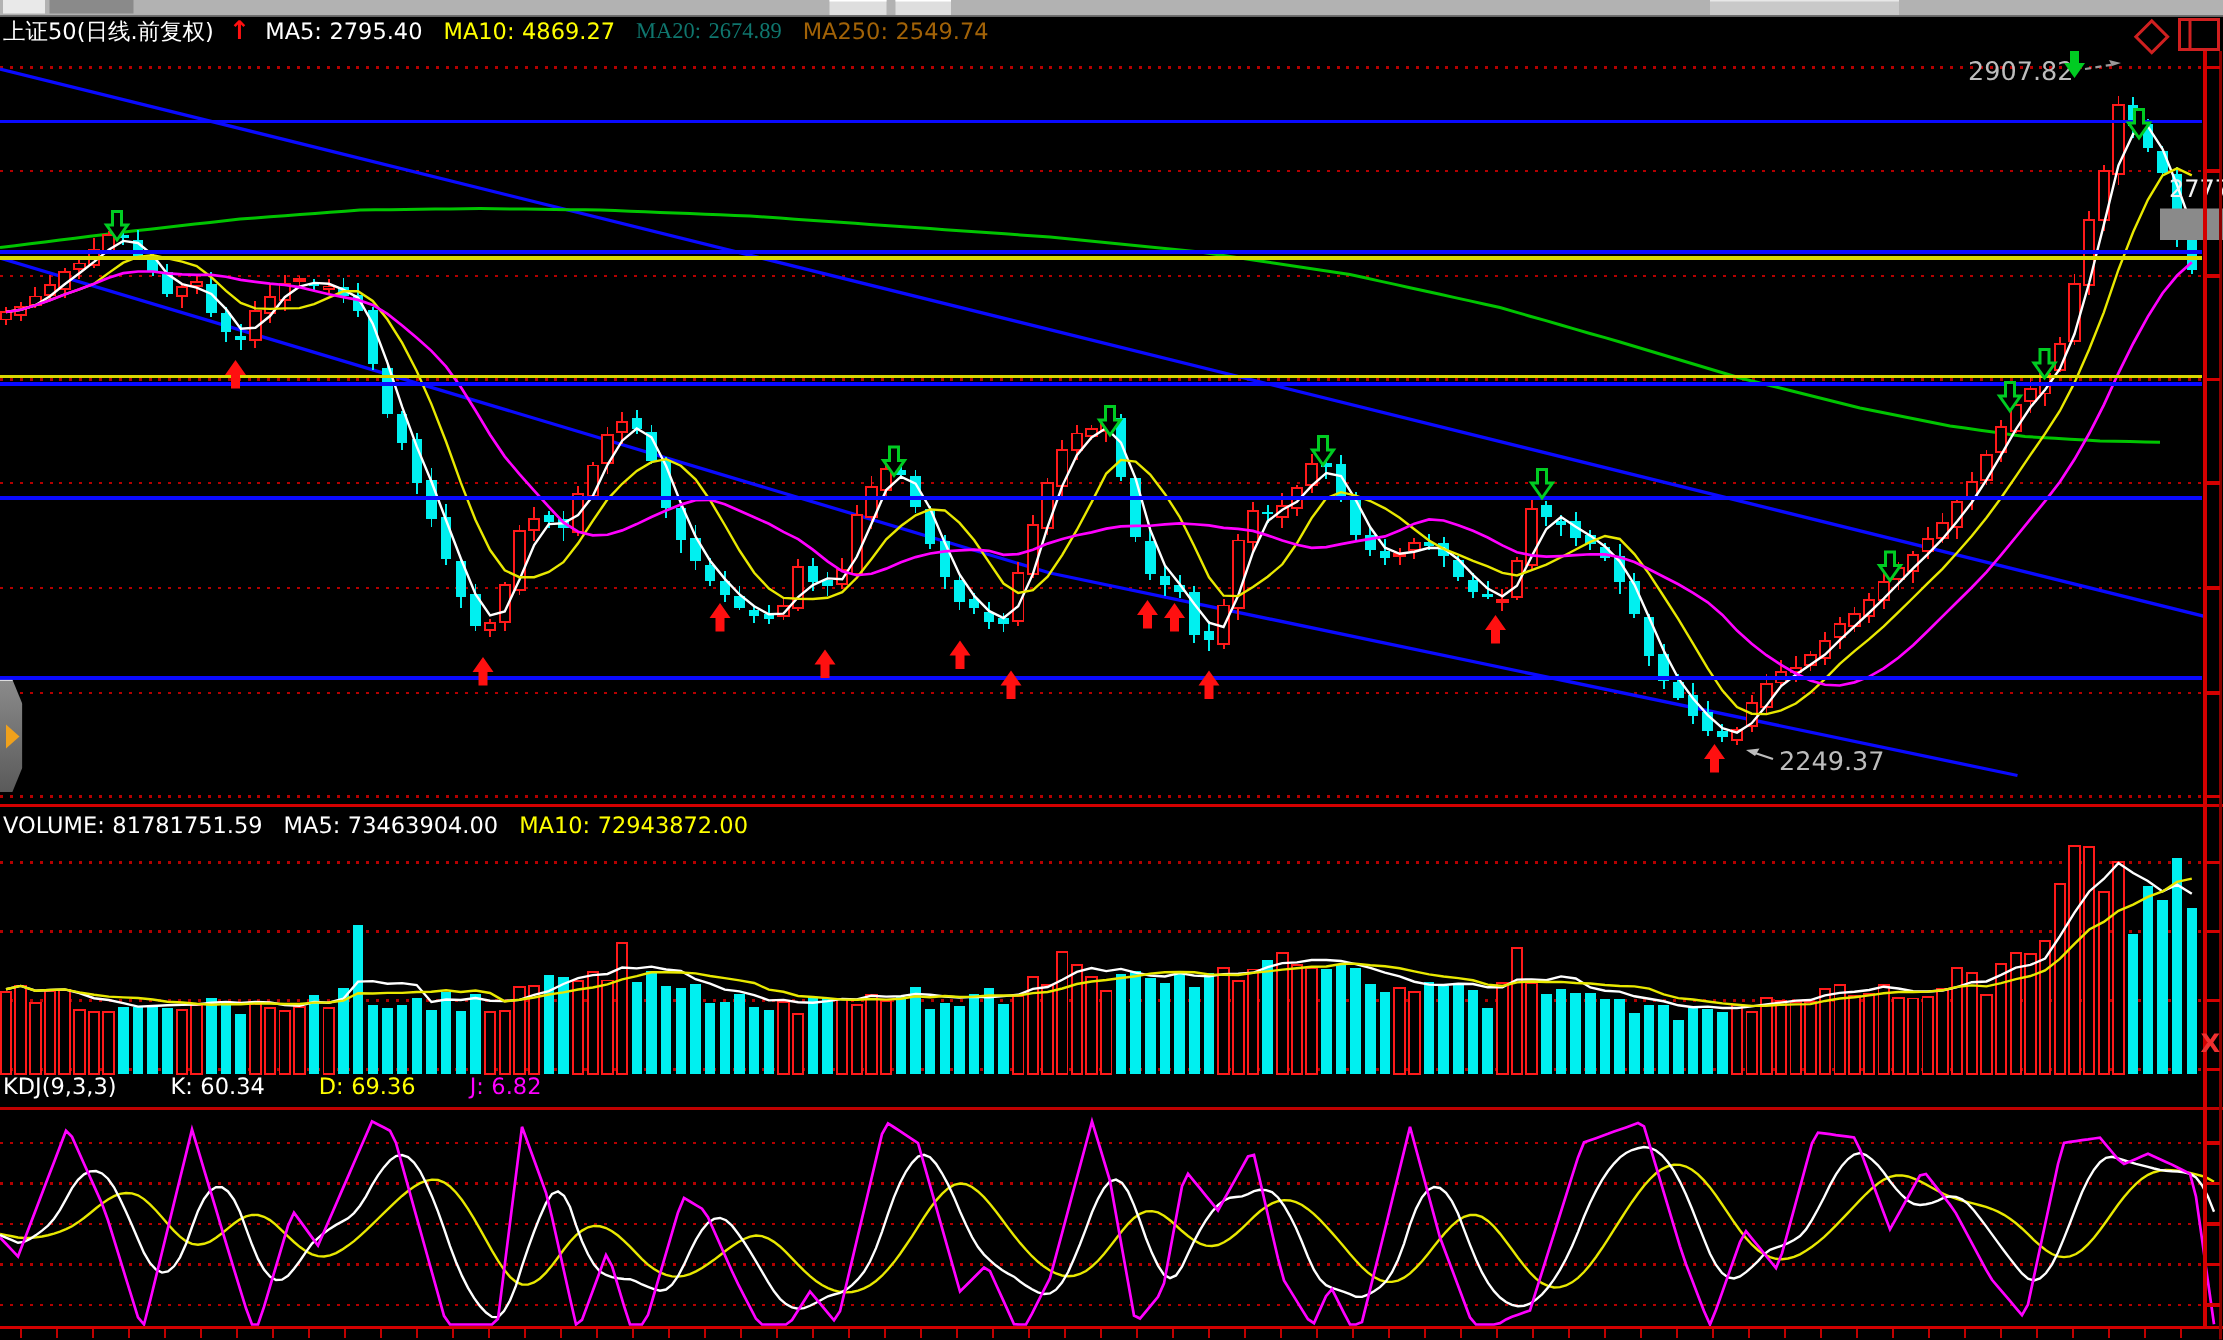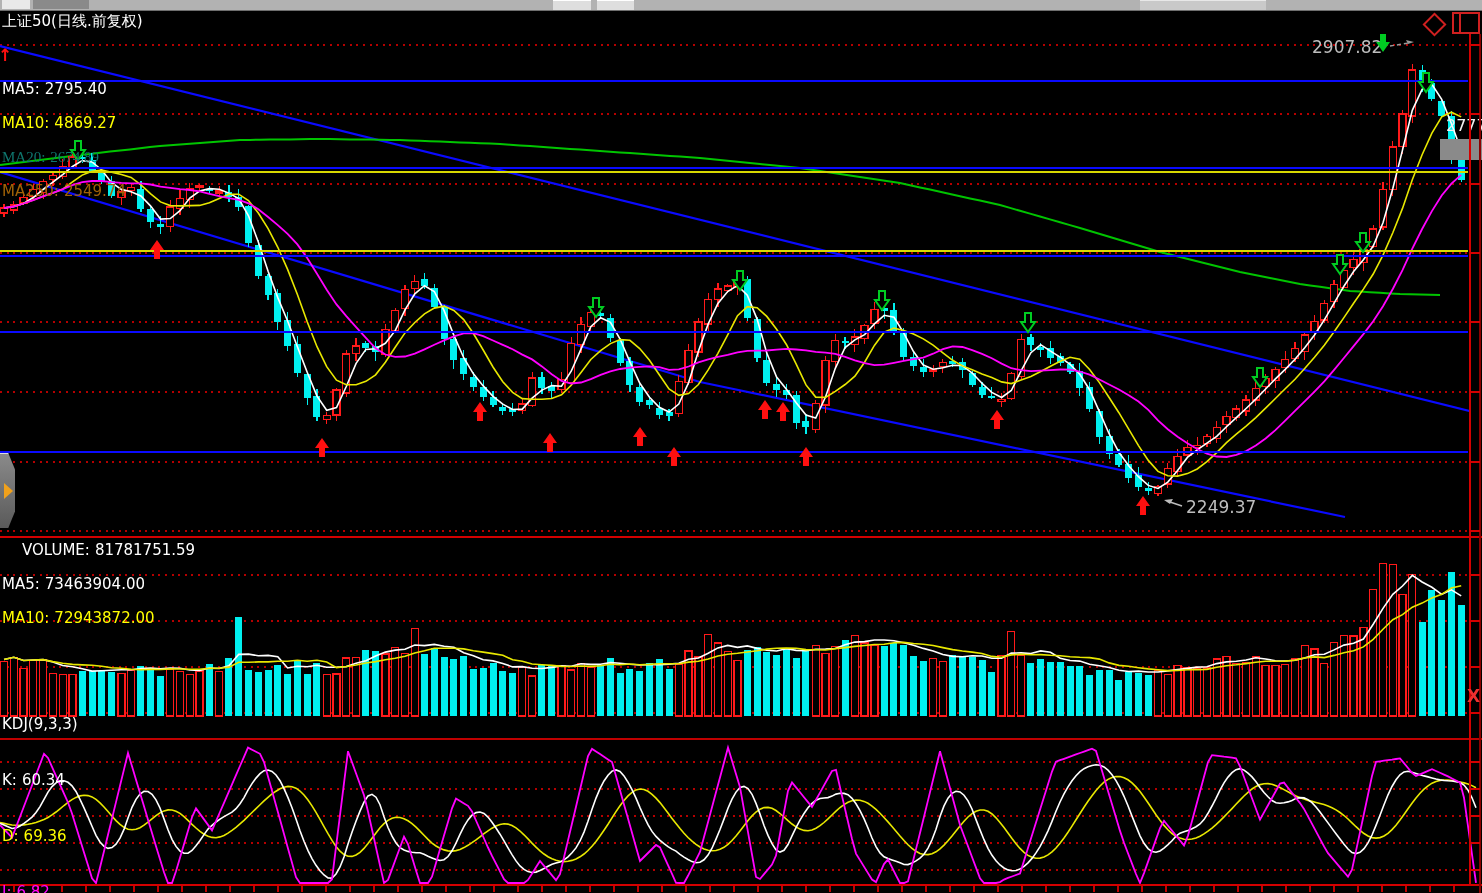--- a/index.html
+++ b/index.html
@@ -7,22 +7,22 @@
        font-family:"DejaVu Sans","Liberation Sans",sans-serif;}
   #chart-svg{position:absolute;left:0;top:0;z-index:1;}
   .chrome{position:absolute;left:0;top:0;width:1482px;height:10px;background:#b2b2b2;
           border-bottom:1px solid #6e6e6e;z-index:3;}
   .chrome .seg{position:absolute;top:0;height:9px;}
   .seg-a{left:2px;width:28px;background:#e9e9e9;}
   .seg-b{left:33px;width:56px;background:#8a8a8a;}
   .seg-c{left:553px;width:38px;background:#dedede;border-top:1px solid #fff;}
   .seg-d{left:597px;width:37px;background:#dedede;border-top:1px solid #fff;}
   .seg-e{left:1140px;width:126px;background:#c9c9c9;border-top:1px solid #e8e8e8;}
-  .hdr{position:absolute;z-index:4;display:flex;align-items:flex-start;gap:14px;
-       font-size:15px;line-height:20px;white-space:nowrap;flex-direction:column;}
+  .hdr{position:absolute;z-index:4;display:flex;align-items:flex-end;gap:14px;
+       font-size:15px;line-height:20px;white-space:nowrap;}
   .hdr i{font-style:normal;}
   .main-hdr{left:2px;top:11px;}
   .vol-hdr{left:2px;top:540px;}
   .kdj-hdr{left:2px;top:714px;gap:36px;}
   .sig{font-weight:bold;font-size:17px;margin:0 -4px;}
   .ma{display:inline-flex;gap:5px;}
   .icon-diamond{position:absolute;left:1426px;top:16px;width:13px;height:13px;
     border:2px solid #d02020;transform:rotate(45deg);z-index:4;}
   .icon-window{position:absolute;left:1452px;top:12px;width:24px;height:18px;
     border:2px solid #d02020;z-index:4;}
@@ -668,21 +668,21 @@
     <i>MA20:</i>
       <i>2674.89</i>
     </span>
   <span class="ma" style="color: #a16207;">
     <i>MA250:</i>
       <i>2549.74</i>
     </span>
 </div>
 
 <div class="hdr vol-hdr">
-  <span class="ma" style="color: rgb(255, 255, 255); margin-left: 20px;">
+  <span class="ma" style="color: rgb(255, 255, 255);">
     <i>VOLUME:</i>
       <i>81781751.59</i>
     </span>
   <span class="ma" style="color: rgb(255, 255, 255);">
     <i>MA5:</i>
       <i>73463904.00</i>
     </span>
   <span class="ma" style="color: rgb(255, 255, 0);">
     <i>MA10:</i>
       <i>72943872.00</i>

